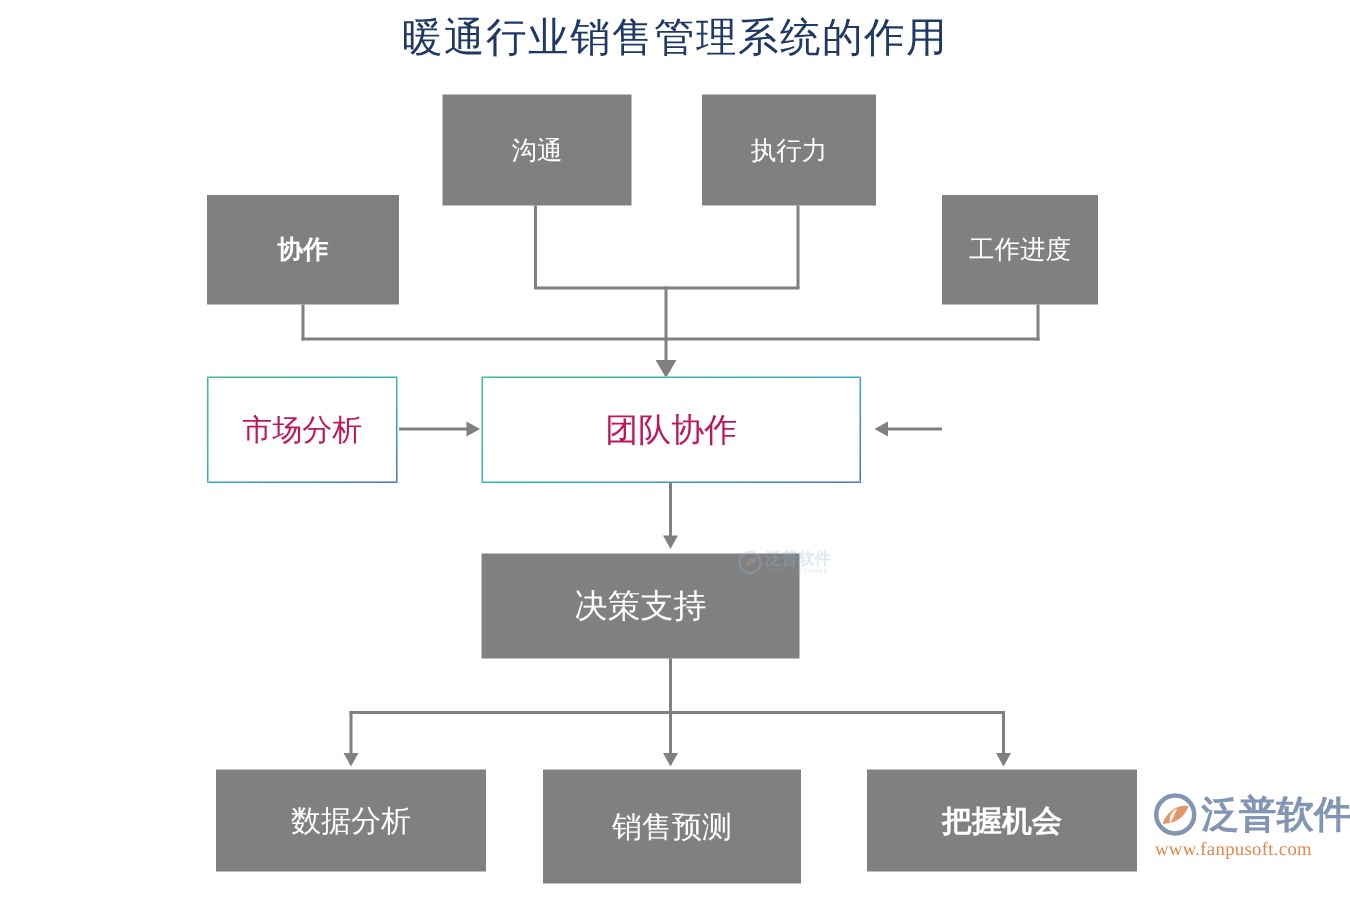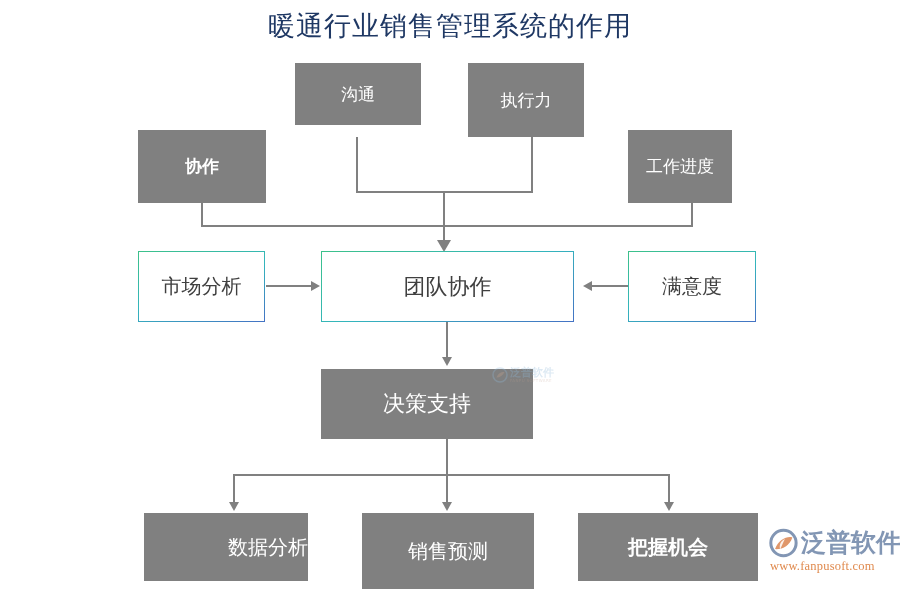--- a/index.html
+++ b/index.html
@@ -49,21 +49,21 @@
     white-space: nowrap;
   }
 
   .node.filled {
     background: #808080;
     color: #ffffff;
   }
 
   .node.outlined {
     background: #ffffff;
-    color: #404040;
+    color: #be185d;
     border: 1px solid transparent;
     border-image: linear-gradient(160deg, #3cc18a 0%, #34b5bd 50%, #4472c4 100%) 1;
     font-family: Liberation Serif, serif;
   }
 
   .s-small  { font-size: 17px; }
   .s-mid    { font-size: 20px; }
   .s-large  { font-size: 22px; }
 
   
@@ -171,21 +171,21 @@
 <body>
 
 <div id="canvas">
 
   <div class="title">暖通行业销售管理系统的作用</div>
 
   <div class="node filled s-small" style="left:138px; top:130px; width:128px; height:73px;font-weight:bold;">
     <span>协作</span>
   </div>
 
-  <div class="node filled s-small" style="left:295px; top:63px; width:126px; height:62px;">
+  <div class="node filled s-small" style="left:295px; top:63px; width:126px; height:74px;">
     <span>沟通</span>
   </div>
 
   <div class="node filled s-small" style="left:468px; top:63px; width:116px; height:74px;">
     <span>执行力</span>
   </div>
 
   <div class="node filled s-small" style="left:628px; top:130px; width:104px; height:73px;">
     <span>工作进度</span>
   </div>
@@ -206,23 +206,20 @@
   <div class="arrowhead big-down" style="left:437px; top:240px;"></div>
 
   <div class="node outlined s-mid" style="left:138px; top:251px; width:127px; height:71px;">
     <span>市场分析</span>
   </div>
 
   <div class="node outlined s-large" style="left:321px; top:251px; width:253px; height:71px;">
     <span>团队协作</span>
   </div>
 
-  <div class="node outlined s-mid" style="left:628px; top:251px; width:128px; height:71px;">
-    <span>满意度</span>
-  </div>
 
   <div class="ln h" style="left:266px; top:285px; width:46px;"></div>
   <div class="arrowhead right" style="left:311px; top:281px;"></div>
 
   <div class="ln h" style="left:592px; top:285px; width:36px;"></div>
   <div class="arrowhead left" style="left:583px; top:281px;"></div>
 
   <div class="ln v" style="left:446px; top:322px; height:37px;"></div>
   <div class="arrowhead down" style="left:442px; top:357px;"></div>
 
@@ -246,21 +243,21 @@
 
   <div class="ln v" style="left:233px; top:474px; height:30px;"></div>
   <div class="arrowhead down" style="left:229px; top:502px;"></div>
 
   <div class="ln v" style="left:446px; top:474px; height:30px;"></div>
   <div class="arrowhead down" style="left:442px; top:502px;"></div>
 
   <div class="ln v" style="left:668px; top:474px; height:30px;"></div>
   <div class="arrowhead down" style="left:664px; top:502px;"></div>
 
-  <div class="node filled s-mid" style="left:144px; top:513px; width:164px; height:68px;justify-content:flex-end;">
+  <div class="node filled s-mid" style="left:144px; top:513px; width:180px; height:68px;">
     <span>数据分析</span>
   </div>
 
   <div class="node filled s-mid" style="left:362px; top:513px; width:172px; height:76px;">
     <span>销售预测</span>
   </div>
 
   <div class="node filled s-mid" style="left:578px; top:513px; width:180px; height:68px;font-weight:bold;">
     <span>把握机会</span>
   </div>

